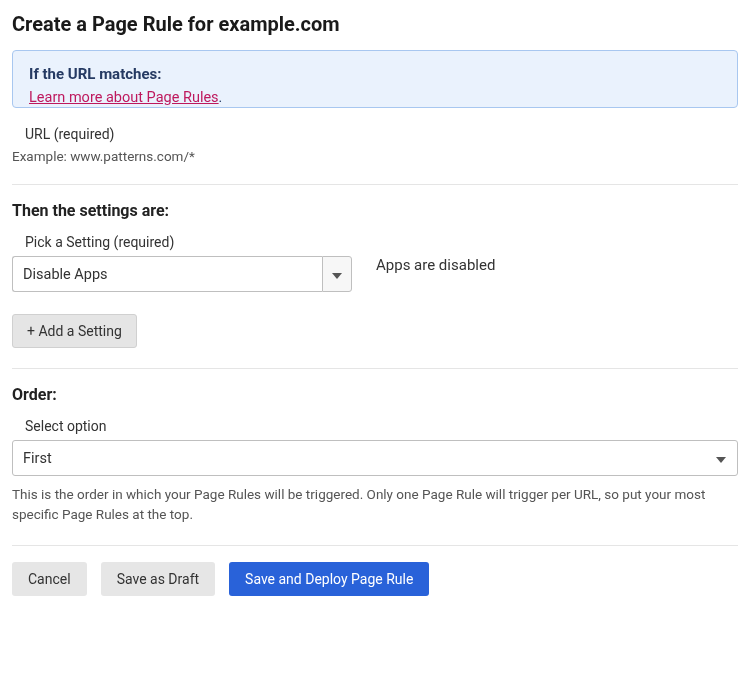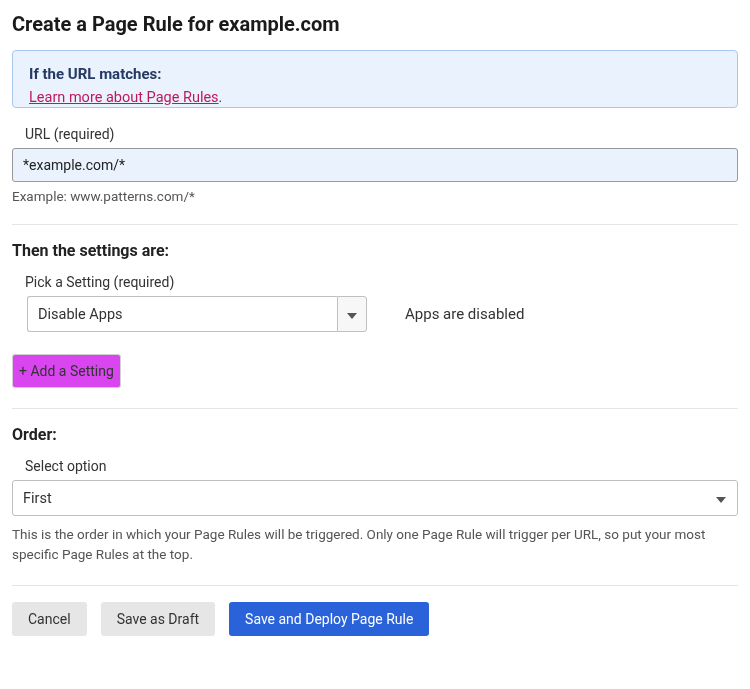--- a/index.html
+++ b/index.html
@@ -73,24 +73,23 @@
       margin: 20px 0 16px 0;
     }
     .section-heading {
       font-size: 16px;
       font-weight: 700;
       color: #222;
       margin-bottom: 14px;
     }
     .setting-row {
       display: flex;
-      align-items: center;
-      gap: 38px;
+      align-items: flex-start;
+      gap: 24px;
       margin-bottom: 22px;
-      margin-left: 15px;
     }
     .combo {
       display: flex;
       width: 340px;
       height: 36px;
     }
     .combo-input {
       flex: 1;
       border: 1px solid #bfbfbf;
       border-right: none;
@@ -114,24 +113,24 @@
     }
     .combo-btn svg {
       width: 10px;
       height: 6px;
     }
     .setting-desc {
       font-size: 15px;
       color: #333;
     }
     .add-setting-btn {
-      background: #d946ef;
+      background: #e5e5e5;
       border: 1px solid #d0d0d0;
       border-radius: 3px;
-      padding: 8px 6px;
+      padding: 8px 14px;
       font-size: 14px;
       color: #333;
       cursor: pointer;
       font-family: inherit;
     }
     .order-select {
       width: 100%;
       height: 36px;
       border: 1px solid #bfbfbf;
       border-radius: 3px;
@@ -196,21 +195,20 @@
 
 <h1 class="page-title">Create a Page Rule for example.com</h1>
 
 <div class="info-box">
   <div class="info-box-title">If the URL matches:</div>
   <a class="info-box-link">Learn more about Page Rules</a><span style="color:#253a63;">.</span>
 </div>
 
 <div class="section-spacer">
   <div class="field-label">URL (required)</div>
-  <input type="text" class="url-input" value="*example.com/*" style="">
   <div class="helper-text">Example: www.patterns.com/*</div>
 </div>
 
 <hr class="divider">
 
 <div class="section-heading">Then the settings are:</div>
 
 <div class="field-label">Pick a Setting (required)</div>
 
 <div class="setting-row">

